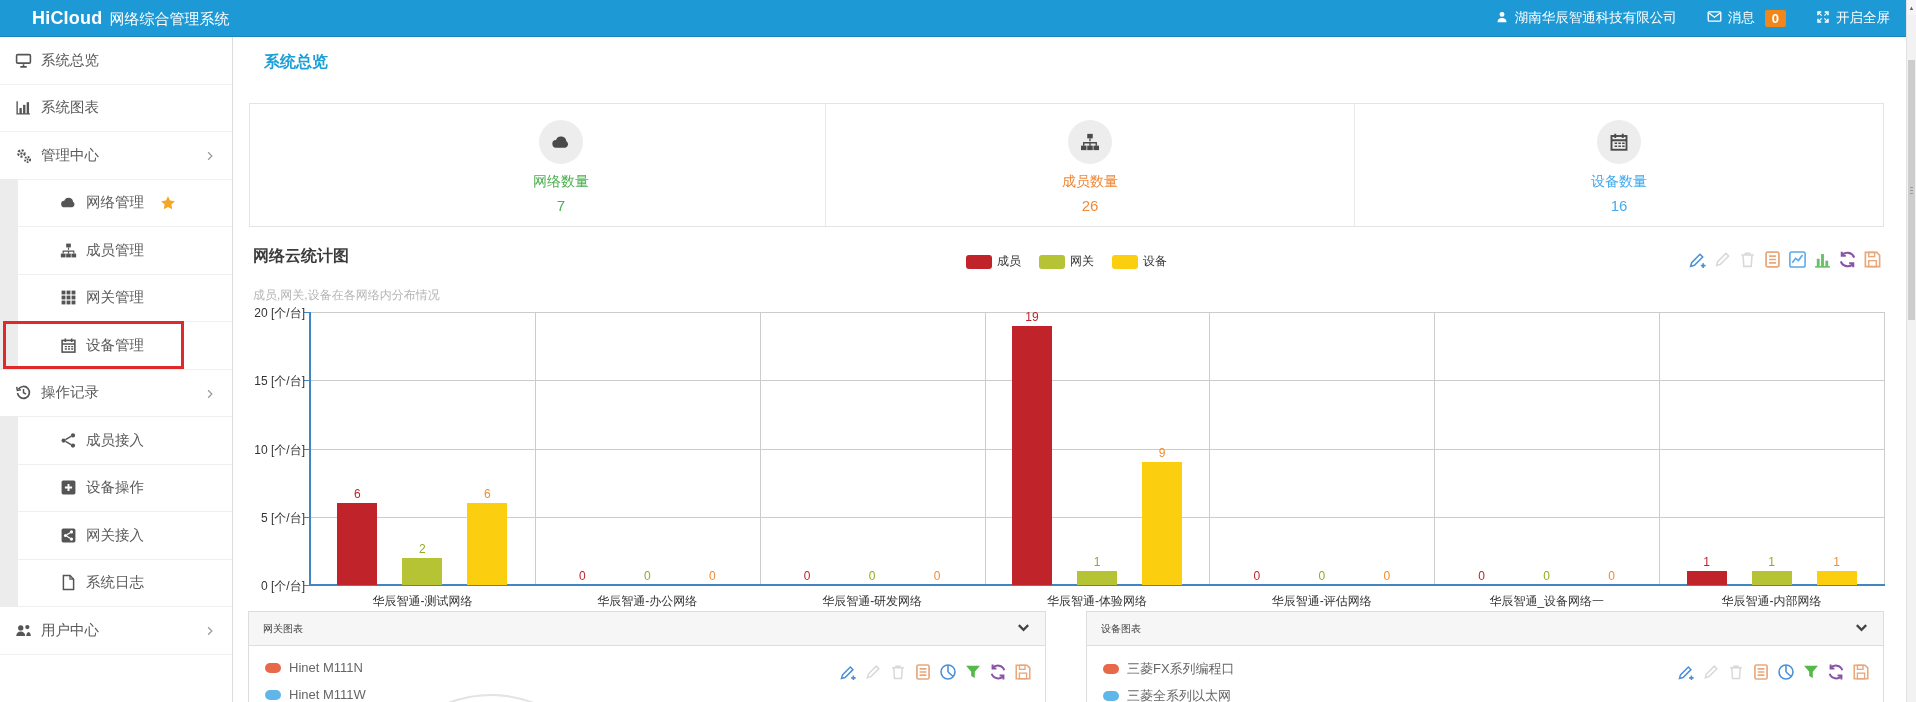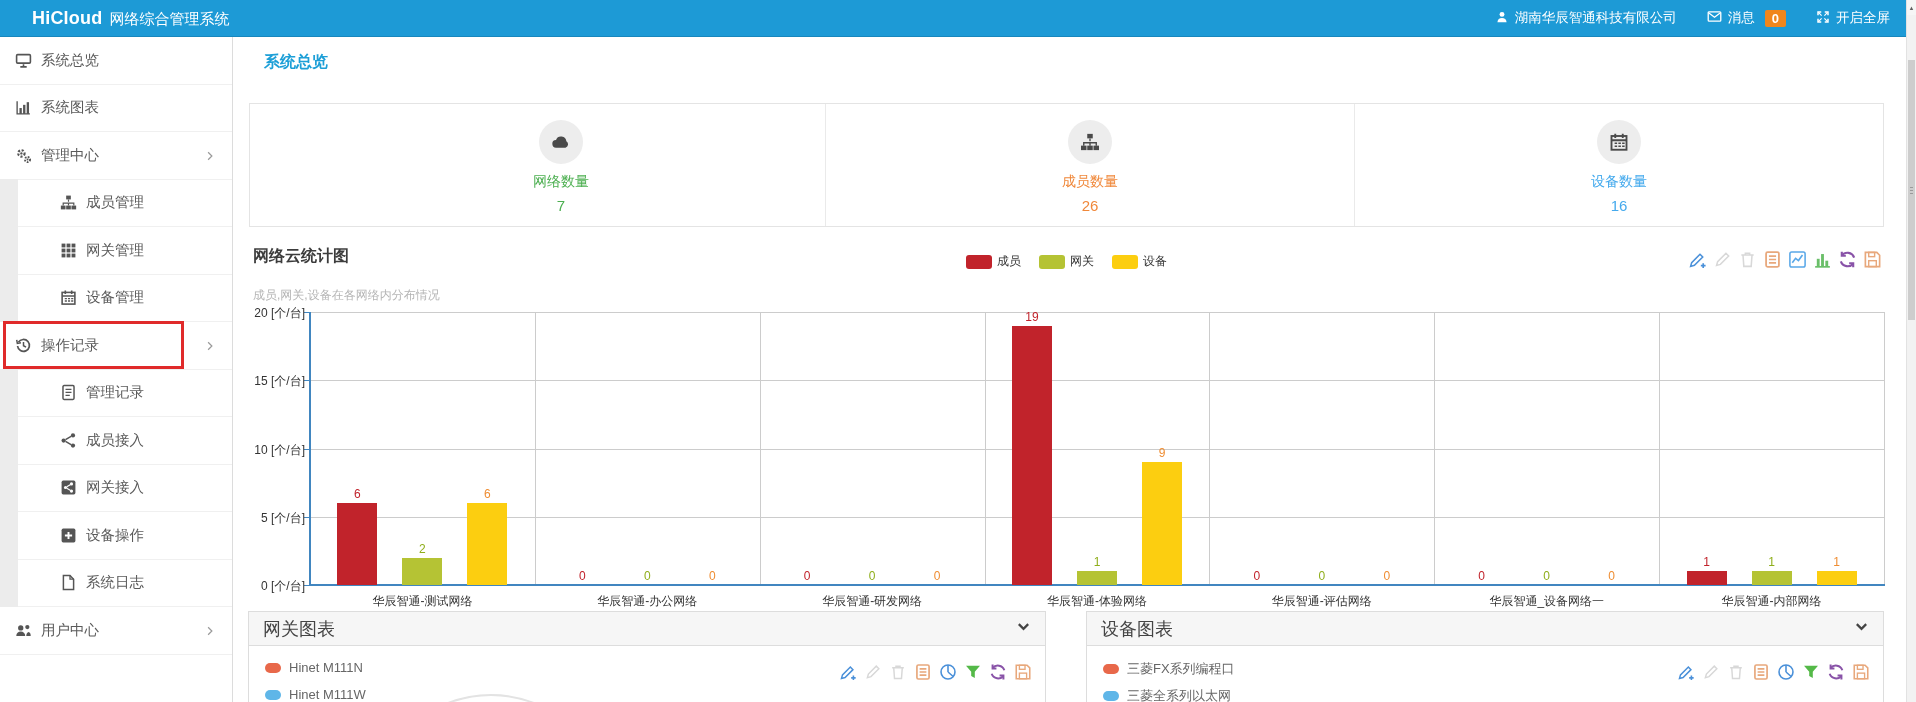--- a/index.html
+++ b/index.html
@@ -56,21 +56,21 @@
   .tool { width:20px; height:20px; cursor:pointer; display:flex; align-items:center; justify-content:center; }
   .plot { position:absolute; inset:0; }
   .hline,.vline,.bar,.vlabel,.ylab,.cat,.tick { position:absolute; }
   .ylab { width:56px; text-align:right; font-size:12px; color:#333; }
   .cat { text-align:center; font-size:12px; color:#333; }
   .vlabel { text-align:center; font-size:12px; width:60px; }
 
   
   .panel { position:absolute; top:574px; width:798px; background:#fff; border:1px solid #ddd; height:200px; }
   .panel-header { height:34px; background:#f6f6f6; border-bottom:1px solid #ddd; display:flex;
-    align-items:center; justify-content:space-between; padding:0 14px; font-size:18px; color:#444; cursor:pointer; }
+    align-items:center; justify-content:space-between; padding:0 14px; font-size:10px; color:#444; cursor:pointer; }
   .panel-body { position:relative; height:164px; overflow:hidden; }
   .p-item { position:absolute; left:16px; display:flex; align-items:center; gap:8px;
     font-size:13px; color:#666; cursor:pointer; }
   .p-pill { width:16px; height:10px; border-radius:5px; flex:none; }
   .p-toolbar { position:absolute; right:12px; top:16px; display:flex; gap:5px; }
   .arc { position:absolute; left:122px; top:48px; width:240px; height:240px;
     border-radius:50%; border:2px solid #e3e3e3; }
 
   
   .vscroll { position:absolute; right:0; top:0; width:10px; bottom:0; background:#f2f2f2;
@@ -147,20 +147,31 @@
         </svg>
       </span>
       <span>管理中心</span>
       <span class="chev"><svg width="12" height="12" viewBox="0 0 16 16" fill="none">
           <path d="M5.5 3l5 5-5 5" stroke="#9a9a9a" stroke-width="1.6"></path>
         </svg></span>
     </div>
     <div class="side-item lv2">
       <span class="ico">
         <svg width="17" height="17" viewBox="0 0 16 16" fill="none">
+          <path d="M4.3 12.5a3.1 3.1 0 0 1-.3-6.2 4.3 4.3 0 0 1 8.3 1.1 2.8 2.8 0 0 1-.7 5.1z" fill="#555"></path>
+        </svg>
+      </span>
+      <span>网络管理</span>
+      <span class="star"><svg width="16" height="16" viewBox="0 0 16 16" fill="none">
+          <path d="M8 1.2l2.1 4.3 4.7.7-3.4 3.3.8 4.7L8 12l-4.2 2.2.8-4.7L1.2 6.2l4.7-.7z" fill="#f5a623"></path>
+        </svg></span>
+    </div>
+    <div class="side-item lv2">
+      <span class="ico">
+        <svg width="17" height="17" viewBox="0 0 16 16" fill="none">
           <rect x="5.8" y="1.5" width="4.4" height="3.6" fill="#555"></rect>
           <rect x="0.8" y="10.9" width="4.4" height="3.6" fill="#555"></rect>
           <rect x="5.8" y="10.9" width="4.4" height="3.6" fill="#555"></rect>
           <rect x="10.8" y="10.9" width="4.4" height="3.6" fill="#555"></rect>
           <path d="M8 5.1v2.3M3 10.9V8.6h10v2.3M8 8.6v2.3" stroke="#555" stroke-width="1.1"></path>
         </svg>
       </span>
       <span>成员管理</span>
     </div>
     <div class="side-item lv2">
@@ -200,57 +211,48 @@
         </svg>
       </span>
       <span>操作记录</span>
       <span class="chev"><svg width="12" height="12" viewBox="0 0 16 16" fill="none">
           <path d="M5.5 3l5 5-5 5" stroke="#9a9a9a" stroke-width="1.6"></path>
         </svg></span>
     </div>
     <div class="side-item lv2">
       <span class="ico">
         <svg width="17" height="17" viewBox="0 0 16 16" fill="none">
-          <rect x="2.8" y="1.5" width="10.4" height="13" rx="1" stroke="#555" stroke-width="1.4"></rect>
-          <path d="M5.2 5h5.6M5.2 7.8h5.6M5.2 10.6h4" stroke="#555" stroke-width="1.2"></path>
-        </svg>
-      </span>
-      <span>管理记录</span>
-    </div>
-    <div class="side-item lv2">
-      <span class="ico">
-        <svg width="17" height="17" viewBox="0 0 16 16" fill="none">
           <circle cx="3.4" cy="8" r="2" fill="#555"></circle>
           <circle cx="12.2" cy="3.2" r="2" fill="#555"></circle>
           <circle cx="12.2" cy="12.8" r="2" fill="#555"></circle>
           <path d="M5.2 7.1l5.2-3M5.2 8.9l5.2 3" stroke="#555" stroke-width="1.4"></path>
         </svg>
       </span>
       <span>成员接入</span>
+    </div>
+    <div class="side-item lv2">
+      <span class="ico">
+        <svg width="17" height="17" viewBox="0 0 16 16" fill="none">
+          <rect x="1.5" y="1.5" width="13" height="13" rx="1.5" fill="#555"></rect>
+          <path d="M8 4.6v6.8M4.6 8h6.8" stroke="#fff" stroke-width="1.8"></path>
+        </svg>
+      </span>
+      <span>设备操作</span>
     </div>
     <div class="side-item lv2">
       <span class="ico">
         <svg width="17" height="17" viewBox="0 0 16 16" fill="none">
           <rect x="1.5" y="1.5" width="13" height="13" rx="1.5" fill="#555"></rect>
           <circle cx="5.2" cy="8" r="1.5" fill="#fff"></circle>
           <circle cx="10.8" cy="4.6" r="1.5" fill="#fff"></circle>
           <circle cx="10.8" cy="11.4" r="1.5" fill="#fff"></circle>
           <path d="M6.4 7.3l3.2-2M6.4 8.7l3.2 2" stroke="#fff" stroke-width="1.1"></path>
         </svg>
       </span>
       <span>网关接入</span>
-    </div>
-    <div class="side-item lv2">
-      <span class="ico">
-        <svg width="17" height="17" viewBox="0 0 16 16" fill="none">
-          <rect x="1.5" y="1.5" width="13" height="13" rx="1.5" fill="#555"></rect>
-          <path d="M8 4.6v6.8M4.6 8h6.8" stroke="#fff" stroke-width="1.8"></path>
-        </svg>
-      </span>
-      <span>设备操作</span>
     </div>
     <div class="side-item lv2">
       <span class="ico">
         <svg width="17" height="17" viewBox="0 0 16 16" fill="none">
           <path d="M3.2 1.5h6.2l3.4 3.4v9.6H3.2z" stroke="#555" stroke-width="1.4"></path>
           <path d="M9.4 1.5v3.4h3.4" stroke="#555" stroke-width="1.2"></path>
         </svg>
       </span>
       <span>系统日志</span>
     </div>

